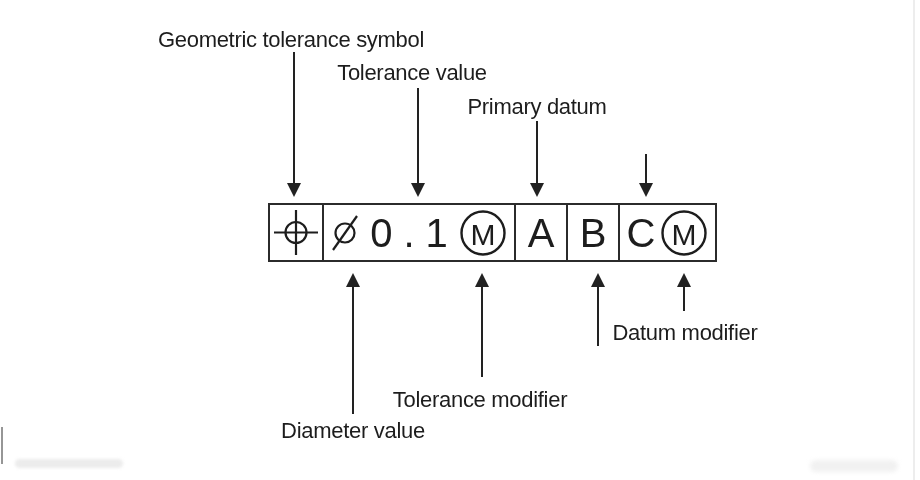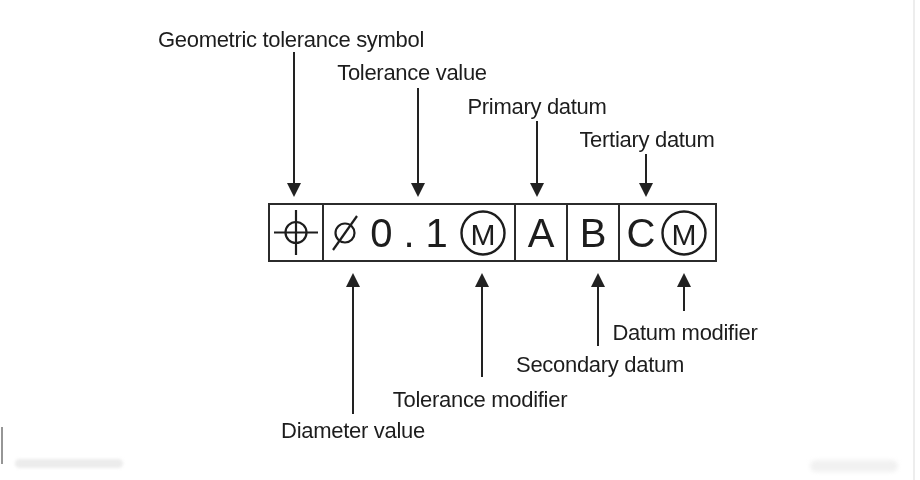--- a/index.html
+++ b/index.html
@@ -98,23 +98,21 @@
   }
 </style>
 </head>
 <body>
 
 <div id="canvas">
 
   <div class="label" id="label-geometric">Geometric tolerance symbol</div>
   <div class="label" id="label-primary">Primary datum</div>
   <div class="label" id="label-tolvalue">Tolerance value</div>
-  <div class="label" id="label-tertiary">Tertiary datum</div>
   <div class="label" id="label-datummod">Datum modifier</div>
-  <div class="label" id="label-secondary">Secondary datum</div>
   <div class="label" id="label-tolmod">Tolerance modifier</div>
   <div class="label" id="label-diameter">Diameter value</div>
 
   <svg id="arrows" viewBox="0 0 920 480" xmlns="http://www.w3.org/2000/svg">
     <g stroke="#222222" stroke-width="2" fill="#222222">
 
       <g>
         <line x1="294" y1="52" x2="294" y2="184"></line>
         <polygon points="287,183 301,183 294,197" stroke="none"></polygon>
       </g>

